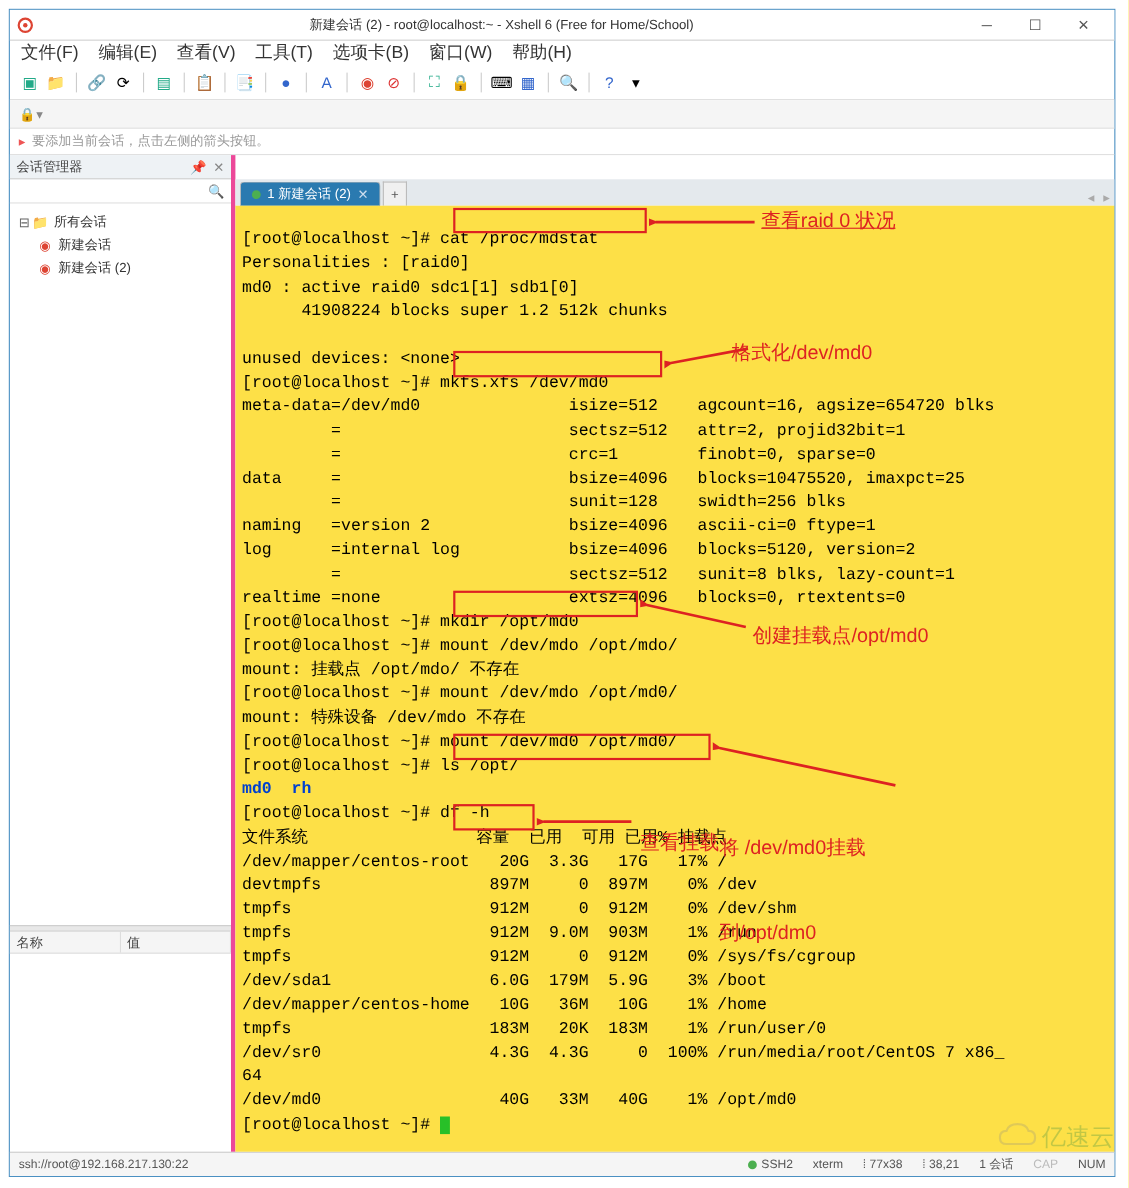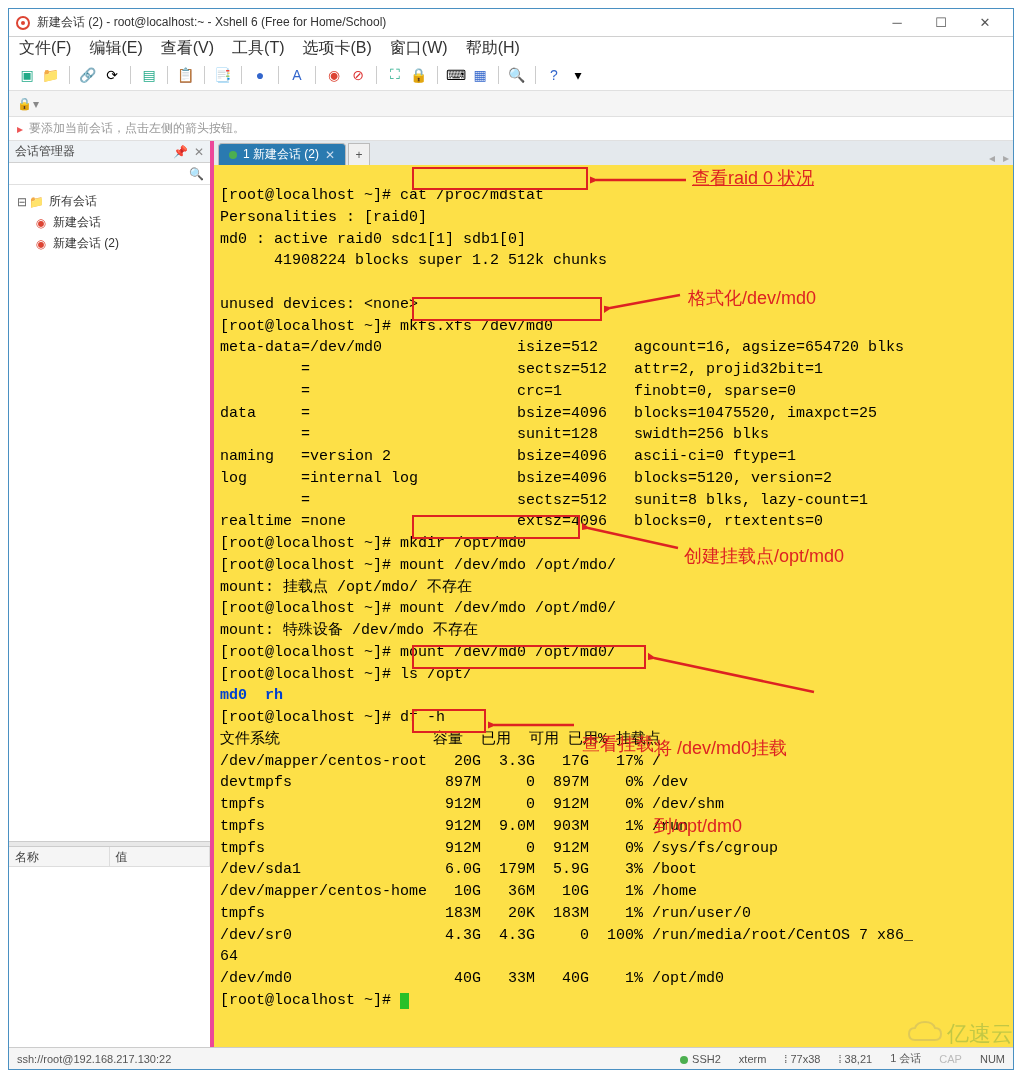--- a/index.html
+++ b/index.html
@@ -1,20 +1,20 @@
 <!DOCTYPE html>
 <html><head>
 <meta charset="utf-8">
 <style>
   * { box-sizing: border-box; margin: 0; padding: 0; }
   body { font-family: "Microsoft YaHei", Arial, sans-serif; font-size: 12px; background: #fff; width: 1026px; height: 1080px; position: relative; overflow: hidden; }
   .window { border: 1px solid #4a90c2; width: 1006px; height: 1062px; margin: 8px; position: relative; background: #fff; }
   .titlebar { height: 28px; background: #fff; display: flex; align-items: center; padding: 0 6px; border-bottom: 1px solid #d0d0d0; }
   .titlebar .app-icon { width: 16px; height: 16px; margin-right: 6px; }
-  .titlebar .title { flex: 1; font-size: 12px; color: #333; }
+  .titlebar .title { flex: 1; font-size: 12px; color: #333; text-align: center; }
   .winbtns { display: flex; gap: 0; }
   .winbtn { width: 44px; height: 26px; display: flex; align-items: center; justify-content: center; color: #555; font-size: 13px; }
   .menubar { height: 22px; display: flex; align-items: center; padding: 0 10px; gap: 18px; color: #333; }
   .menubar span { font-size: 16px; }
   .toolbar { height: 32px; display: flex; align-items: center; padding: 0 8px; gap: 4px; border-bottom: 1px solid #e0e0e0; }
   .tb-icon { width: 20px; height: 20px; display: flex; align-items: center; justify-content: center; font-size: 14px; }
   .tb-sep { width: 1px; height: 18px; background: #ccc; margin: 0 4px; }
   .addrbar { height: 26px; display: flex; align-items: center; padding: 0 8px; background: #f5f5f5; border-bottom: 1px solid #e0e0e0; }
   .addrbar .lock { width: 16px; text-align: center; color: #aaa; }
   .addrbar .addr { flex: 1; padding: 0 6px; color: #888; font-size: 12px; }
@@ -28,21 +28,21 @@
   .tree { flex: 1; padding: 6px 0; overflow: auto; }
   .tree-item { display: flex; align-items: center; padding: 2px 8px; font-size: 12px; color: #333; }
   .tree-item .exp { width: 12px; color: #666; }
   .tree-item .ticon { width: 16px; text-align: center; margin-right: 4px; }
   .tree-item.depth1 { padding-left: 24px; }
   .side-split { height: 6px; background: #e8e8e8; border-top: 1px solid #ccc; border-bottom: 1px solid #ccc; }
   .side-props { height: 200px; }
   .side-props .prop-head { display: flex; height: 20px; border-bottom: 1px solid #ddd; background: #f5f5f5; }
   .side-props .prop-head div { flex: 1; padding: 2px 6px; font-size: 12px; color: #444; border-right: 1px solid #ddd; }
   .main { flex: 1; display: flex; flex-direction: column; position: relative; }
-  .tabs { height: 24px; display: flex; align-items: flex-end; background: #e4e9ed; padding-left: 4px; }
+  .tabs { height: 24px; display: flex; align-items: flex-end; background: #e4e9ed; padding-left: 4px; margin-top: 22px; }
   .tab { height: 22px; padding: 0 10px; display: flex; align-items: center; gap: 6px; border: 1px solid #bbb; border-bottom: none; border-radius: 4px 4px 0 0; background: #2a7ab0; color: #fff; font-size: 12px; }
   .tab .dot { width: 8px; height: 8px; border-radius: 50%; background: #4caf50; }
   .tab .close { color: #cde; font-size: 12px; }
   .tab-add { width: 22px; height: 22px; display: flex; align-items: center; justify-content: center; background: #f0f0f0; border: 1px solid #bbb; border-bottom: none; margin-left: 2px; color: #555; }
   .terminal { flex: 1; background: #fde047; color: #000; font-family: "Consolas", "Courier New", monospace; font-size: 15px; line-height: 1.45; padding: 20px 6px; white-space: pre; overflow: hidden; position: relative; }
   .terminal .blue { color: #0040d0; font-weight: bold; }
   .cursor { display: inline-block; width: 9px; height: 16px; background: #28c028; vertical-align: text-bottom; }
   .annot { position: absolute; color: #d22; font-size: 18px; font-family: "Microsoft YaHei", sans-serif; pointer-events: none; }
   .redbox { position: absolute; border: 2px solid #d22; pointer-events: none; }
   .arrow { position: absolute; pointer-events: none; }
@@ -241,21 +241,21 @@
           </svg>
         <svg class="arrow" style="left:434px; top:485px;" width="170" height="50">
             <line x1="166" y1="42" x2="6" y2="8" stroke="#d22" stroke-width="2.5" marker-end="url(#ah)"></line>
           </svg>
         <svg class="arrow" style="left:274px; top:550px;" width="90" height="20">
             <line x1="86" y1="10" x2="6" y2="10" stroke="#d22" stroke-width="2.5" marker-end="url(#ah)"></line>
           </svg>
 
         
         <div class="annot" style="left:478px; top:0px;text-decoration:underline;">查看raid 0 状况</div>
-        <div class="annot" style="left:474px; top:120px;">格式化/dev/md0</div>
+        <div class="annot" style="left:451px; top:120px;">格式化/dev/md0</div>
         <div class="annot" style="left:470px; top:378px;">创建挂载点/opt/md0</div>
         <div class="annot" style="left:440px; top:518px;">
           <div>将 /dev/md0挂载</div>
           <div>到/opt/dm0</div>
         </div>
         <div class="annot" style="left:368px; top:566px;">查看挂载</div>
 
       </div>
     </div>
   </div>

